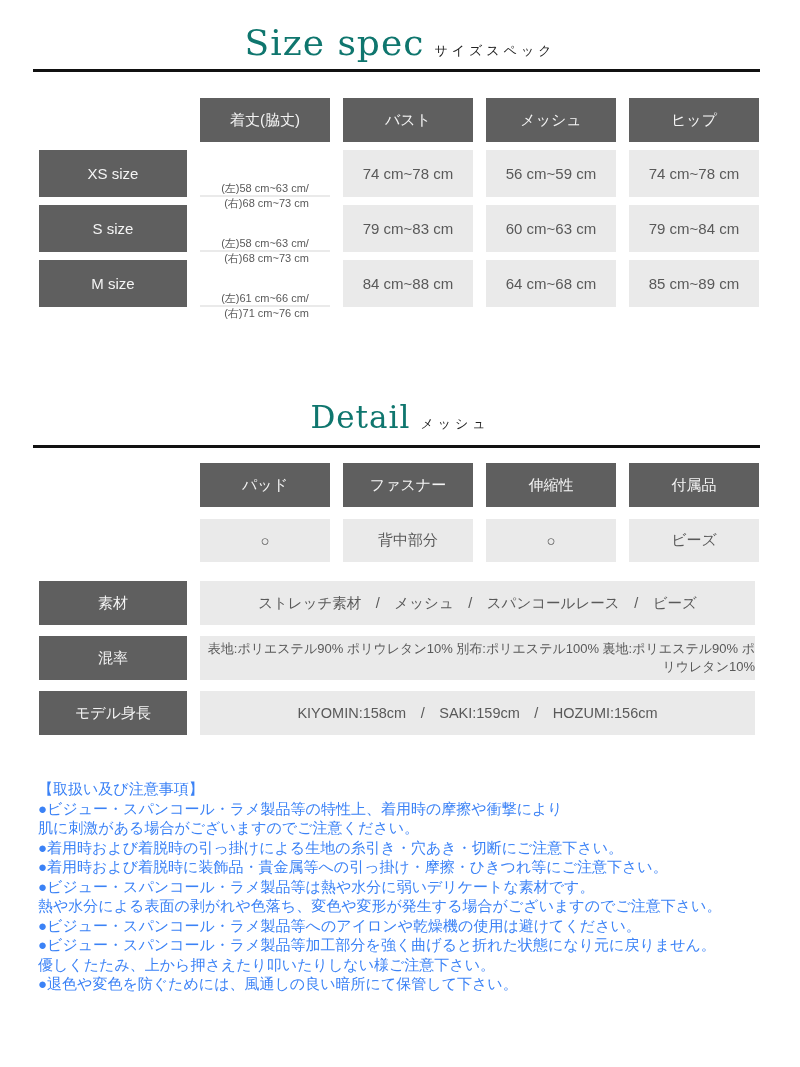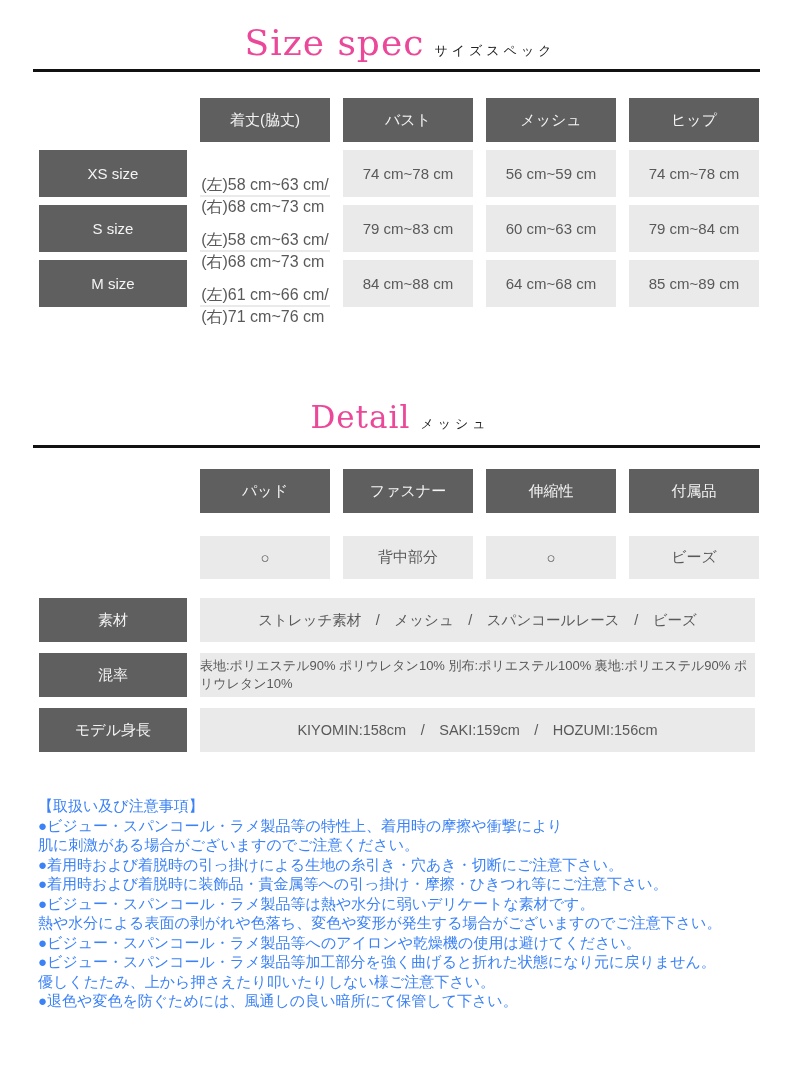--- a/index.html
+++ b/index.html
@@ -10,57 +10,57 @@
   }
   .section-title{
     text-align:center;
     margin:0;
     font-weight:normal;
   }
   .sec1 .section-title{padding-top:22px;}
   .sec2 .section-title{padding-top:92px;}
   .title-en{
     font-family:"DejaVu Serif","Liberation Serif",serif;
-    font-size:36px;color:#ec4899;letter-spacing:1px;
+    font-size:36px;color:#0f766e;letter-spacing:1px;
   }
   .sec2 .title-en{font-size:31px;}
   .title-jp{
     font-family:"DejaVu Serif","Liberation Serif",serif;
     font-size:13px;color:#222;letter-spacing:4px;margin-left:10px;
   }
   .rule{
     border:none;height:3px;background:#111111;
     margin:6px 40px 0 33px;
   }
   .sec2 .rule{margin-top:10px;}
 
   .grid-table{
     display:grid;
     grid-template-columns:148px 130px 130px 130px 130px;
     column-gap:13px;row-gap:8px;
     margin:26px 0 0 39px;
   }
   .size-table{grid-template-rows:44px 47px 47px 47px;}
-  .detail-table{grid-template-rows:44px 43px;row-gap:23px;margin-top:21px;}
+  .detail-table{grid-template-rows:44px 43px;row-gap:12px;margin-top:15px;}
   .info-table{
     display:grid;
     grid-template-columns:148px 555px;
     column-gap:13px;row-gap:11px;
     grid-auto-rows:44px;
     margin:19px 0 0 39px;
   }
   .cell{
     display:flex;align-items:center;justify-content:center;
-    text-align:left;font-size:15px;
+    text-align:right;font-size:15px;
   }
   .th{background:#5f5f5f;color:#f4f4f4;}
   .td{background:#eaeaea;color:#595959;}
   .empty{background:transparent;}
   .pre{white-space:pre-line;}
-  .fs-small{font-size:16px;line-height:1.35;margin-top:45px;}
+  .fs-small{font-size:11px;line-height:1.35;margin-top:45px;}
   .fs-tiny{font-size:13px;}
   .fs-mid{font-size:14.5px;}
 
   .notes{
     margin:44px 36px 0 38px;
     font-size:15px;line-height:19.5px;color:#3b82f6;
   }
   .notes div{white-space:nowrap;}
 </style>
 </head>

